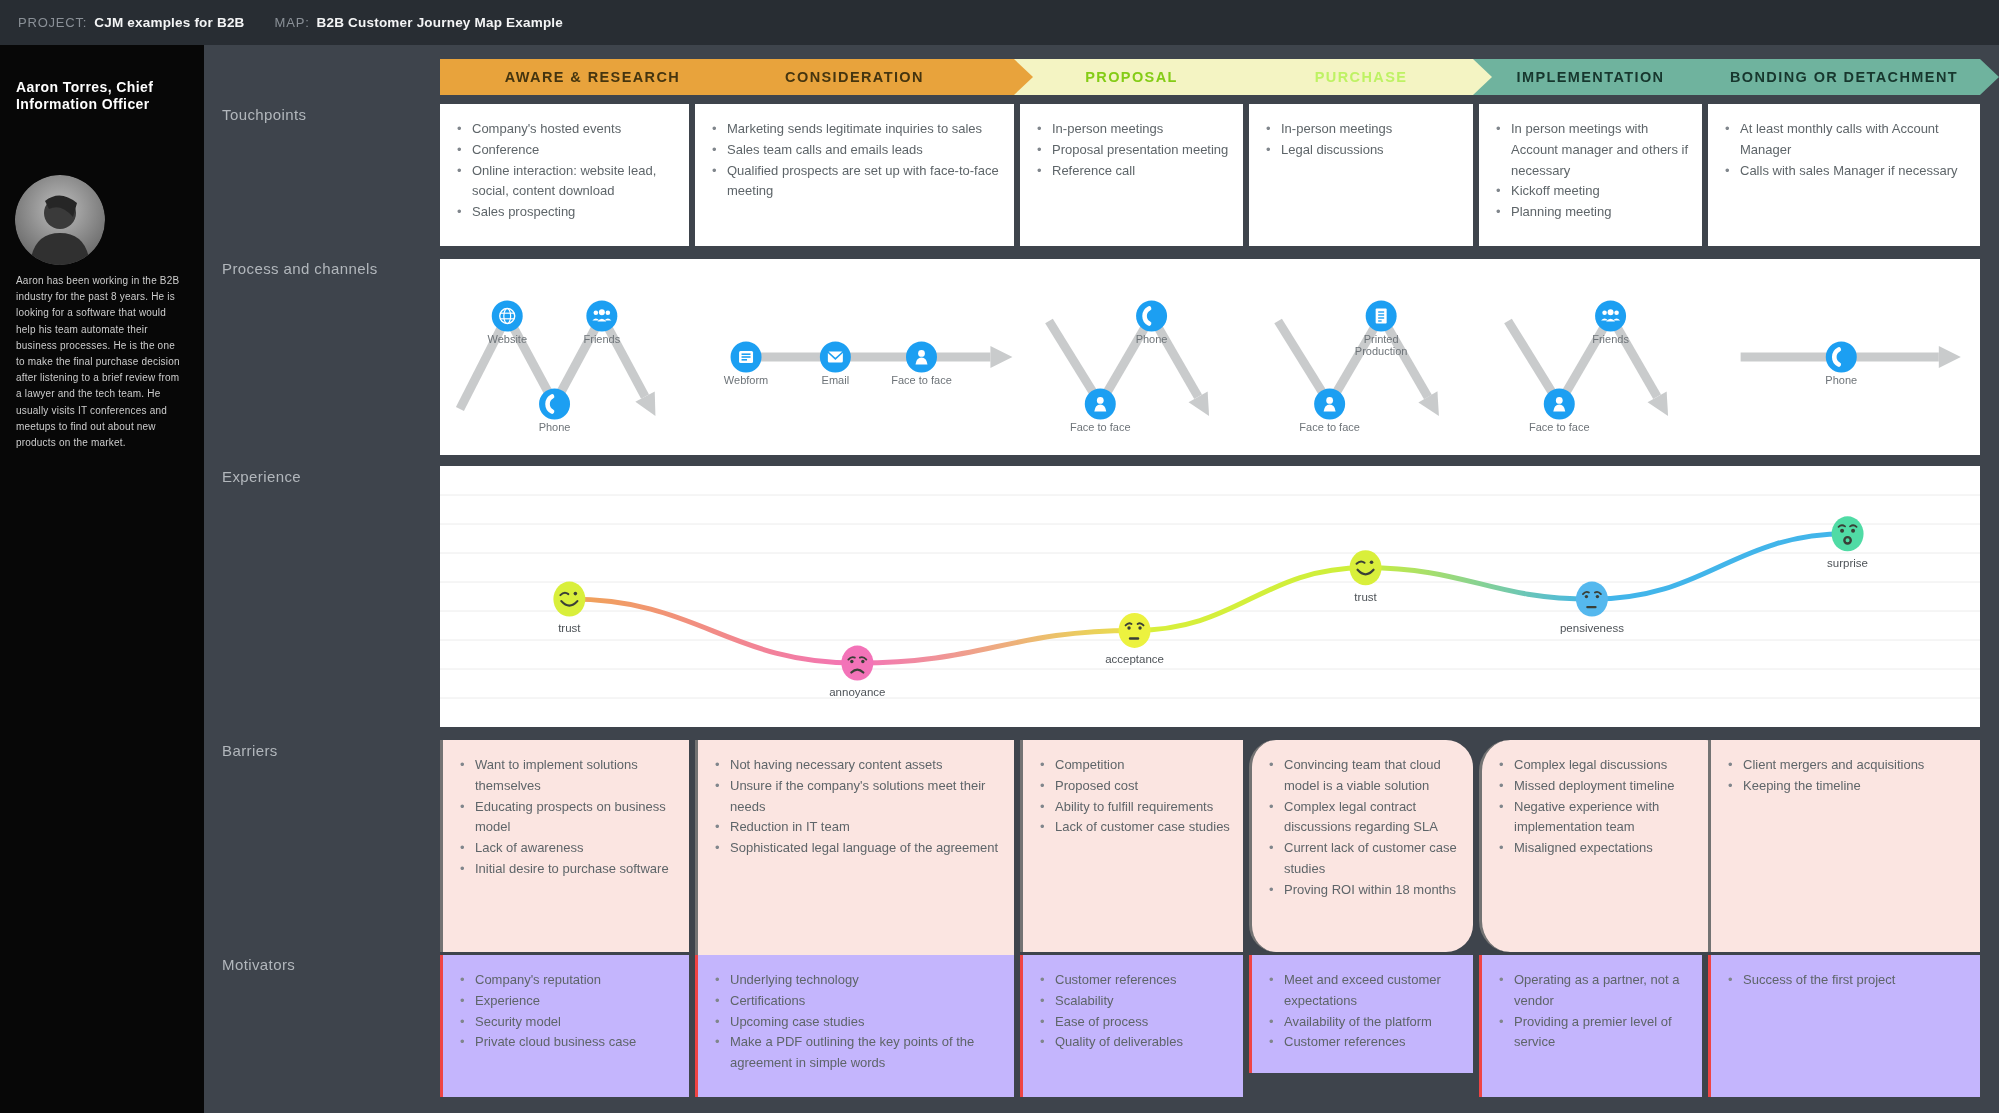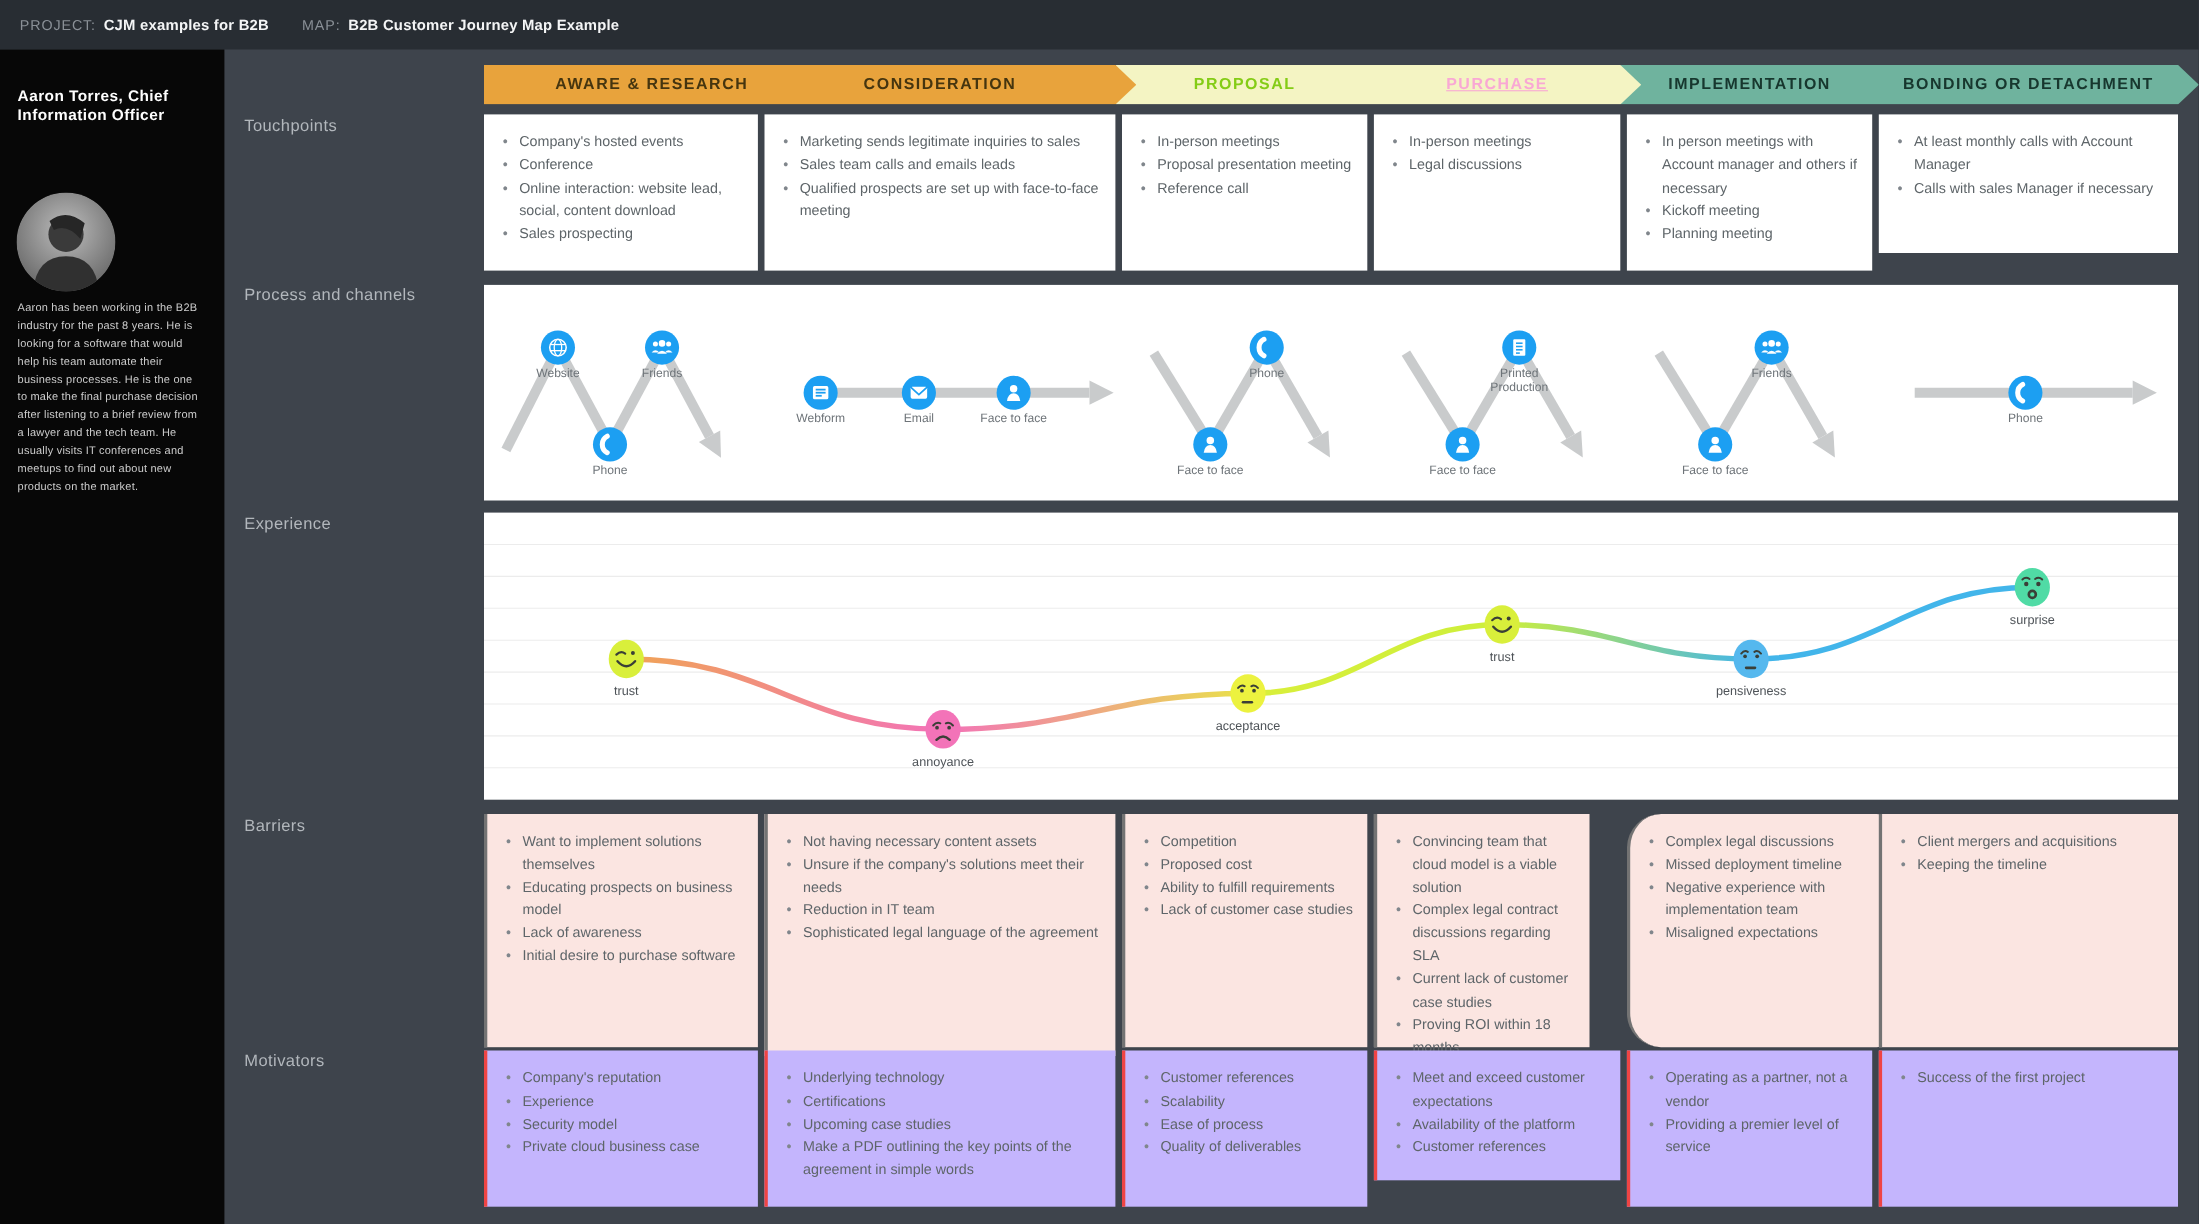--- a/index.html
+++ b/index.html
@@ -77,21 +77,21 @@
   <div class="row-label" style="top:468px;">Experience</div>
   <div class="row-label" style="top:742px;">Barriers</div>
   <div class="row-label" style="top:956px;">Motivators</div>
 
   <div id="stage-header">
       <div class="stage-seg" style="left: 440px; width: 593px; background: rgb(232, 163, 60); z-index: 5; clip-path: polygon(0px 0px, calc(100% - 19px) 0px, 100% 50%, calc(100% - 19px) 100%, 0px 100%);"></div>
       <div class="stage-label" style="left: 440px; width: 249px; color: rgb(69, 53, 15); padding-left: 28px;">AWARE &amp; RESEARCH</div>
       <div class="stage-label" style="left: 695px; width: 319px; color: rgb(69, 53, 15);">CONSIDERATION</div>
       <div class="stage-seg" style="left: 1014px; width: 478px; background: rgb(244, 244, 195); z-index: 4; clip-path: polygon(0px 0px, calc(100% - 19px) 0px, 100% 50%, calc(100% - 19px) 100%, 0px 100%);"></div>
       <div class="stage-label" style="left: 1020px; width: 223px; color: #84cc16;">PROPOSAL</div>
-      <div class="stage-label" style="left: 1249px; width: 224px; color: #f9a8d4; text-decoration: underline;">PURCHASE</div>
+      <div class="stage-label" style="left: 1249px; width: 224px; color: #bef264;">PURCHASE</div>
       <div class="stage-seg" style="left: 1473px; width: 526px; background: rgb(111, 179, 158); z-index: 3; clip-path: polygon(0px 0px, calc(100% - 19px) 0px, 100% 50%, calc(100% - 19px) 100%, 0px 100%);"></div>
       <div class="stage-label" style="left: 1479px; width: 223px; color: rgb(23, 55, 46);">IMPLEMENTATION</div>
       <div class="stage-label" style="left: 1708px; width: 272px; color: rgb(23, 55, 46);">BONDING OR DETACHMENT</div>
     </div>
   <div id="row-touchpoints">
       <div class="card" style="left: 440px; top: 104px; width: 249px; height: 142px;">
         <ul>
           <li>Company's hosted events</li>
           <li>Conference</li>
           <li>Online interaction: website lead, social, content download</li>
@@ -118,21 +118,21 @@
           <li>Legal discussions</li>
         </ul>
       </div>
       <div class="card" style="left: 1479px; top: 104px; width: 223px; height: 142px;">
         <ul>
           <li>In person meetings with Account manager and others if necessary</li>
           <li>Kickoff meeting</li>
           <li>Planning meeting</li>
         </ul>
       </div>
-      <div class="card" style="left: 1708px; top: 104px; width: 272px; height: 126px;">
+      <div class="card" style="left: 1708px; top: 104px; width: 272px; height: 142px;">
         <ul>
           <li>At least monthly calls with Account Manager</li>
           <li>Calls with sales Manager if necessary</li>
         </ul>
       </div>
     </div>
   <div id="row-process" class="band" style="top:259px;height:196px;">
       <svg width="249" height="196" style="position:absolute;left:0px;top:0;overflow:visible;">
         <line x1="19.92" y1="150" x2="67.23" y2="57" stroke="#C9CBCC" stroke-width="9"></line>
         <line x1="67.23" y1="57" x2="114.54" y2="145" stroke="#C9CBCC" stroke-width="9"></line>
@@ -390,21 +390,21 @@
         </ul>
       </div>
       <div class="card barrier" style="left: 1020px; top: 740px; width: 223px; height: 212px;">
         <ul>
           <li>Competition</li>
           <li>Proposed cost</li>
           <li>Ability to fulfill requirements</li>
           <li>Lack of customer case studies</li>
         </ul>
       </div>
-      <div class="card barrier" style="left: 1249px; top: 740px; width: 196px; height: 212px;">
+      <div class="card barrier" style="left: 1249px; top: 740px; width: 224px; height: 212px; border-radius: 27px;">
         <ul>
           <li>Convincing team that cloud model is a viable solution</li>
           <li>Complex legal contract discussions regarding SLA</li>
           <li>Current lack of customer case studies</li>
           <li>Proving ROI within 18 months</li>
         </ul>
       </div>
       <div class="card barrier" style="left: 1479px; top: 740px; width: 258px; height: 212px; border-radius: 31px;">
         <ul>
           <li>Complex legal discussions</li>

